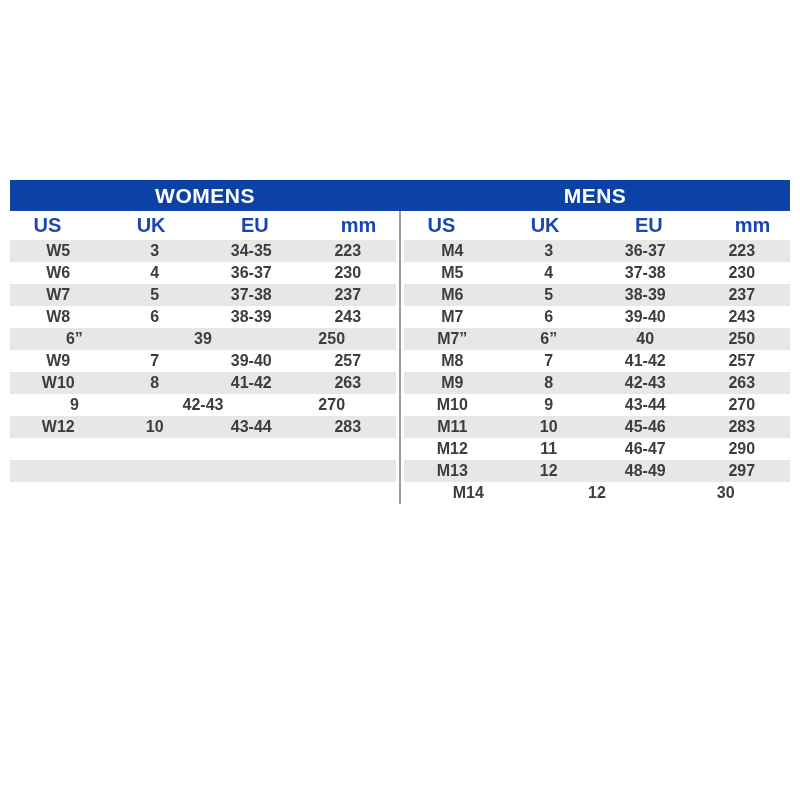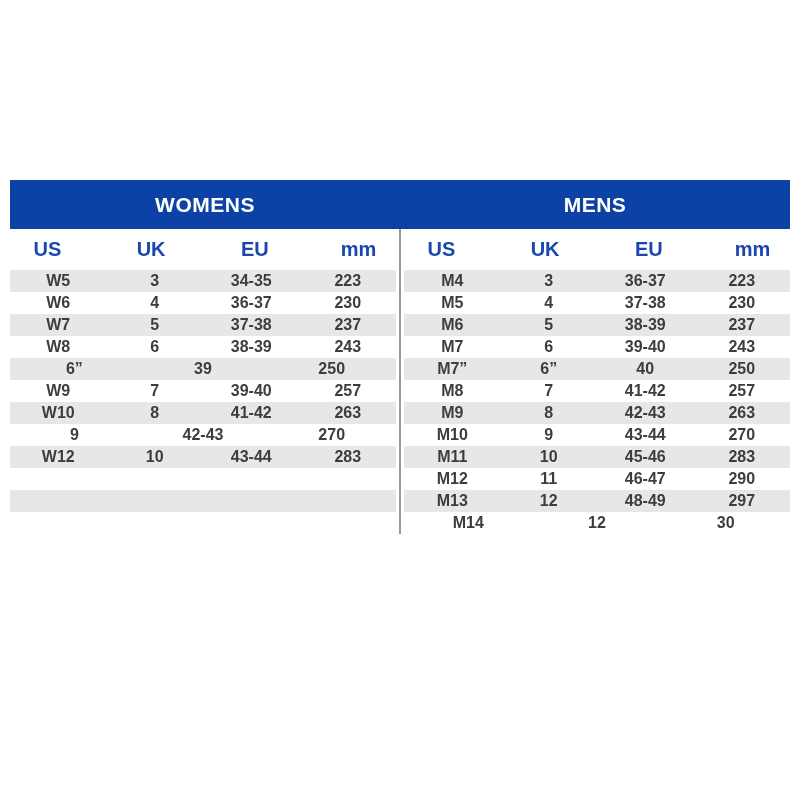--- a/index.html
+++ b/index.html
@@ -23,21 +23,21 @@
     overflow: hidden;
   }
   .chart {
     position: absolute;
     left: 10px;
     top: 180px;
     width: 780px;
   }
   .title-bar {
     display: flex;
-    height: 49px;
+    height: 31px;
     background: var(--bar-blue);
   }
   .title-half {
     flex: 1;
     display: flex;
     align-items: center;
     justify-content: center;
     color: #ffffff;
     font-weight: bold;
     font-size: 21px;
@@ -59,21 +59,21 @@
   }
   .divider-line {
     width: 2px;
     background: var(--divider-gray);
   }
   .row {
     display: flex;
     height: 22px;
   }
   .header-row {
-    height: 41px;
+    height: 29px;
     gap: 29px;
   }
   .cell {
     flex: 1;
     display: flex;
     align-items: center;
     justify-content: center;
     font-weight: bold;
     font-size: 16px;
     color: var(--data-text);

